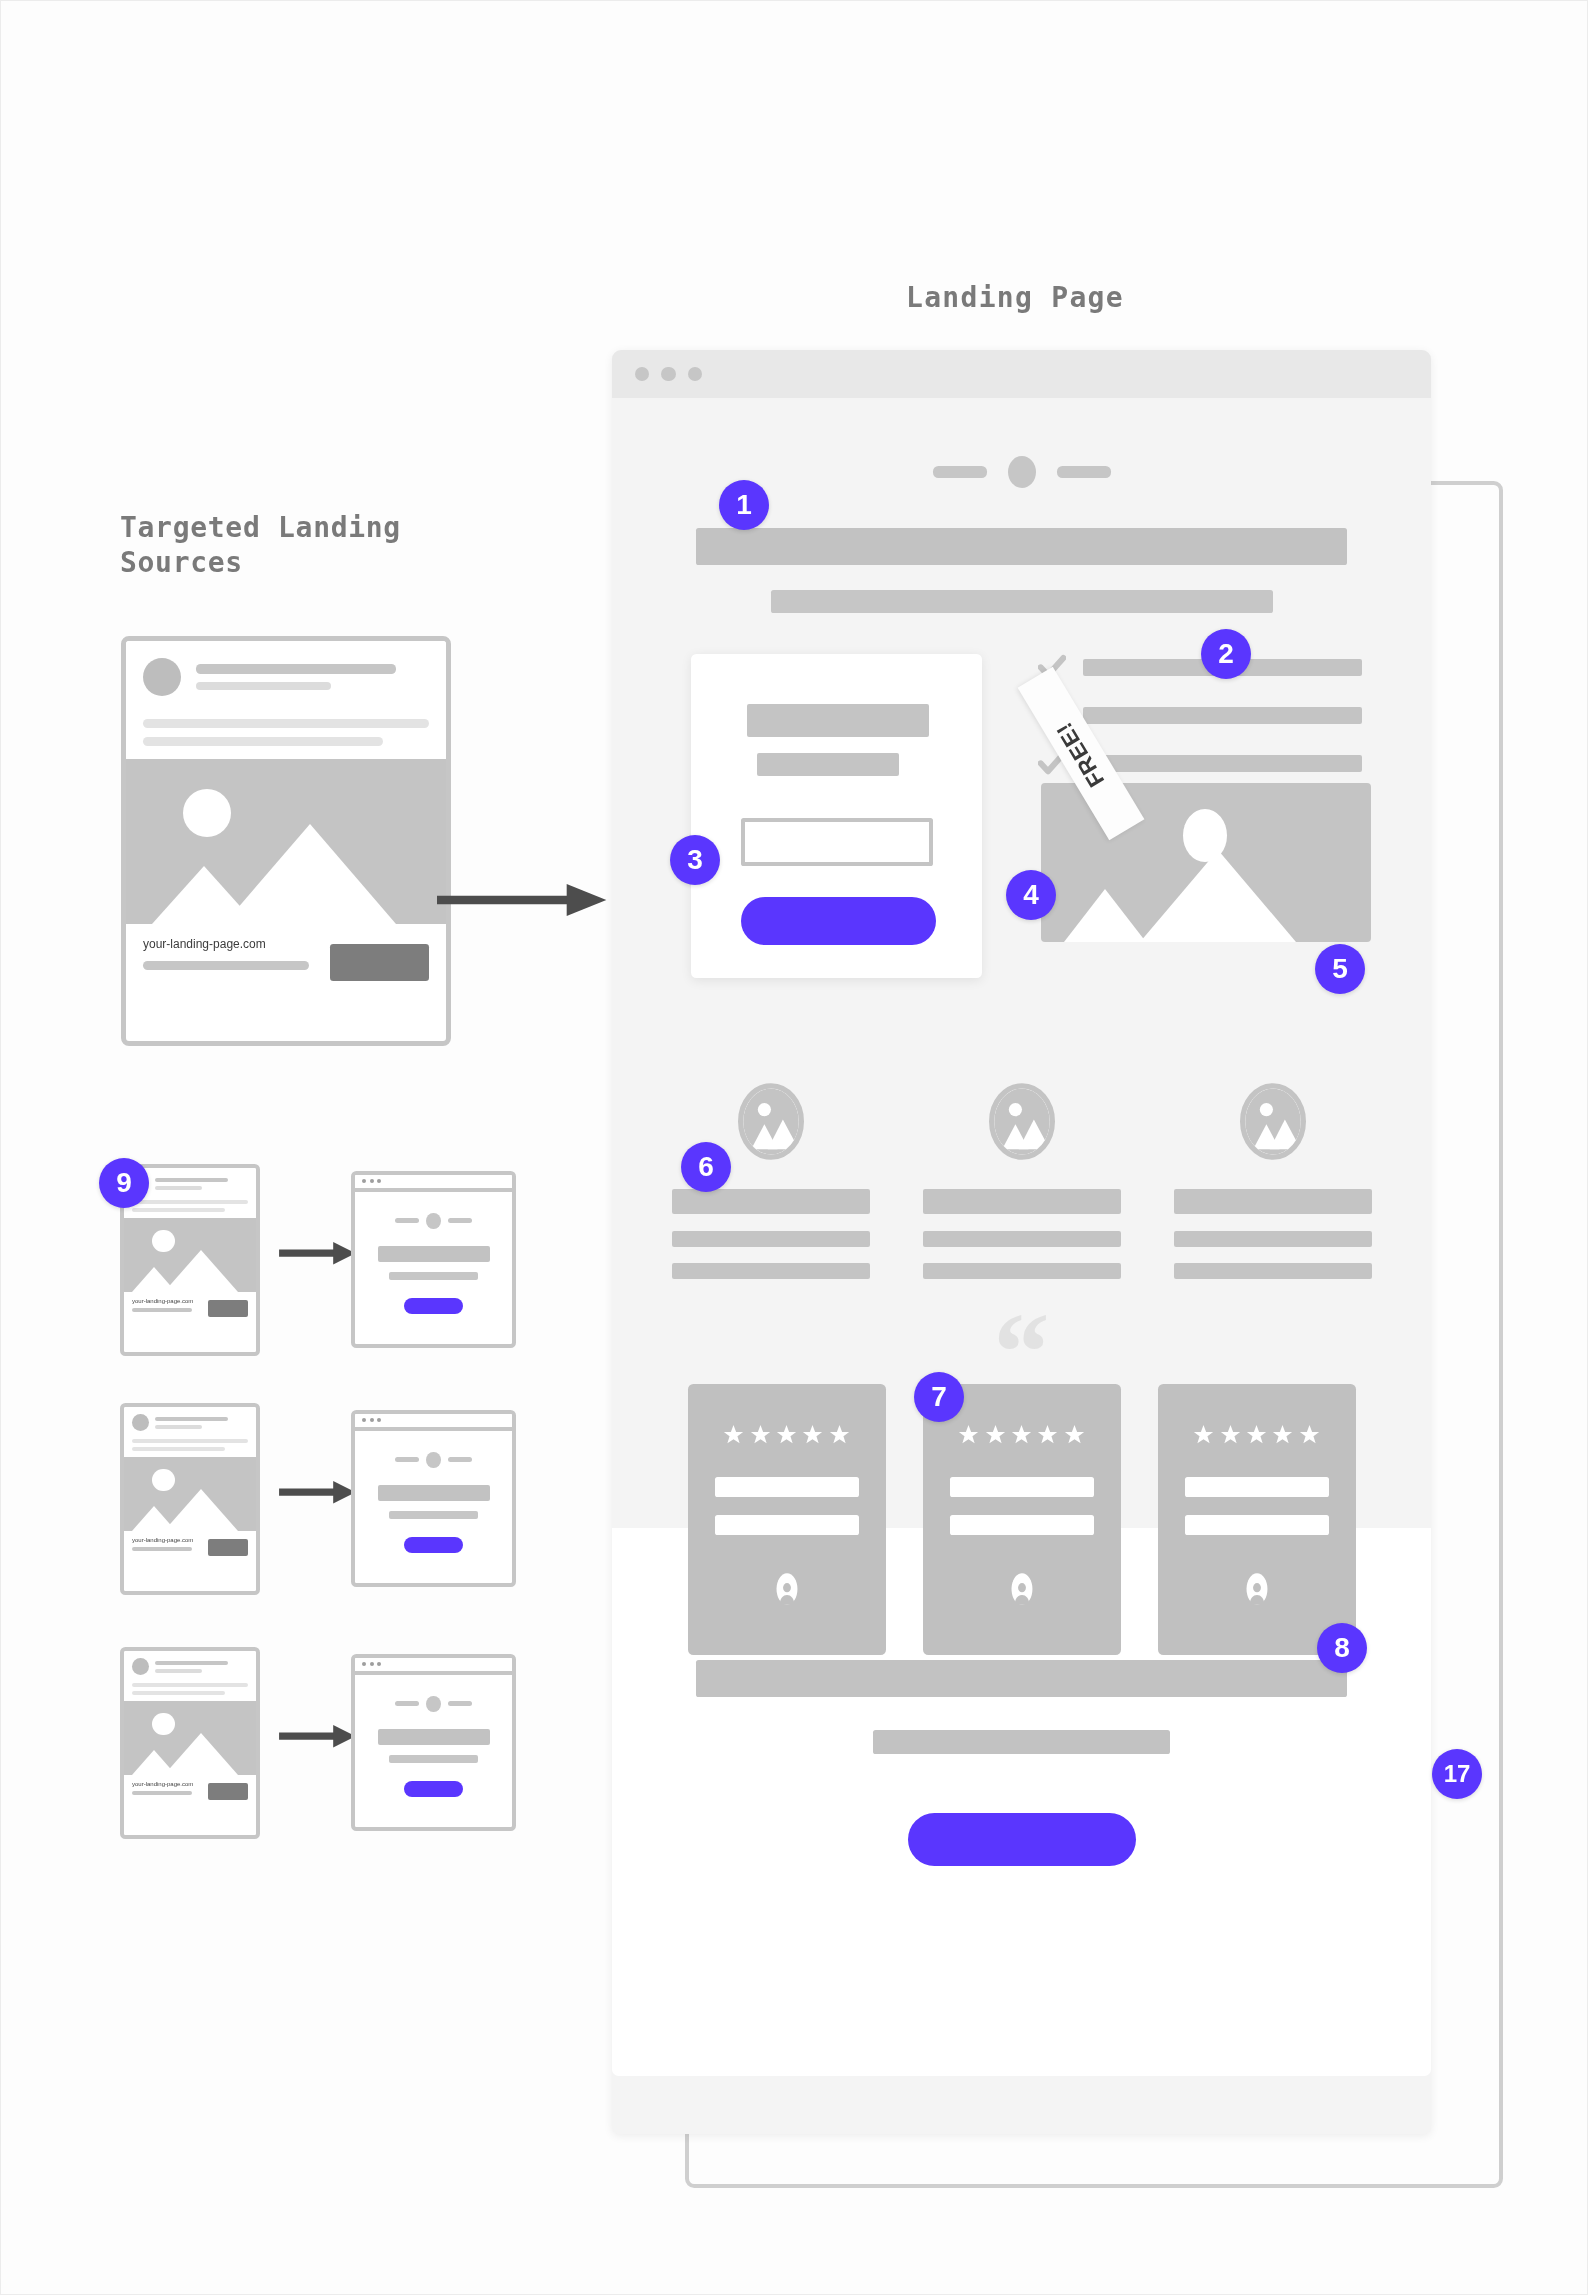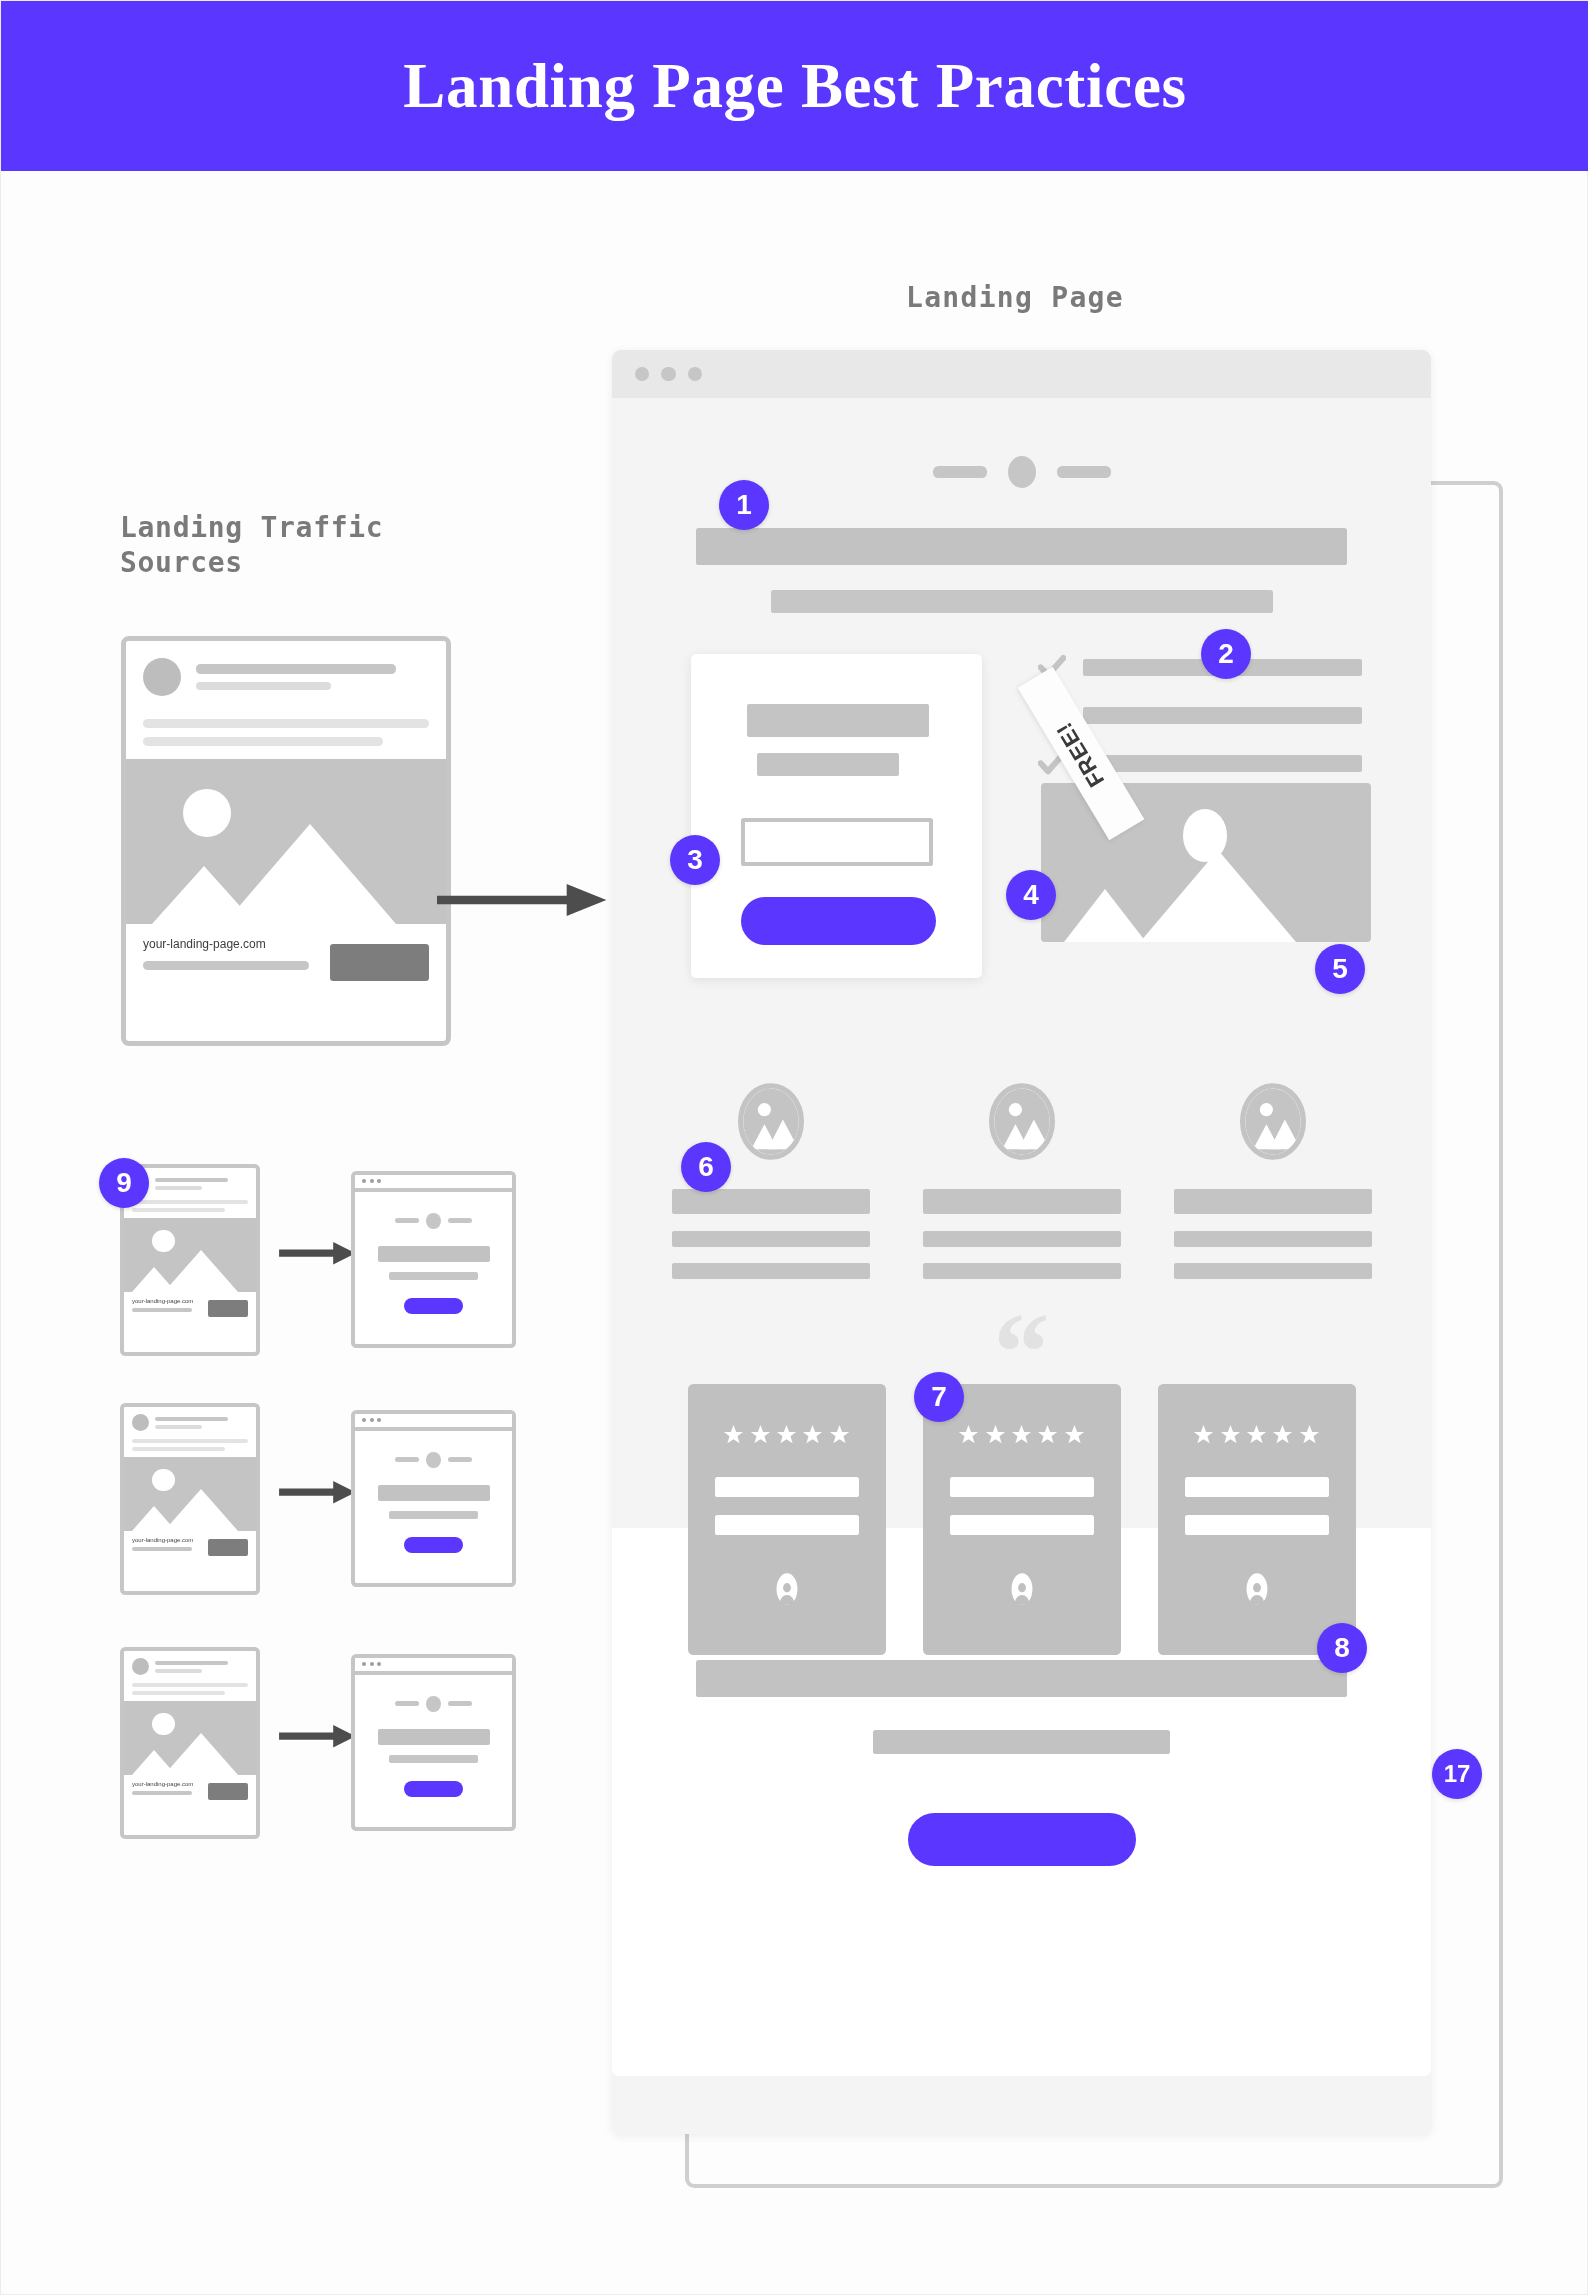--- a/index.html
+++ b/index.html
@@ -276,25 +276,22 @@
   .mlp-logo { width: 14.5px; height: 16px; border-radius: 50%; background: #c6c6c6; }
   .mlp-head { margin: 17px auto 0 auto; width: 112px; height: 16px; background: #c2c2c2; border-radius: 2px; }
   .mlp-sub { margin: 10.6px auto 0 auto; width: 89px; height: 8px; background: #c6c6c6; border-radius: 2px; }
   .mlp-btn { margin: 18px auto 0 auto; width: 59px; height: 16px; background: #5a36fe; border-radius: 8px; }
 </style>
 </head>
 <body>
 
 <div class="page">
 
-  <div class="header">
-    <div class="header-title">Landing Page Best Practices</div>
-  </div>
-
-  <div class="lbl-traffic label-mono">Landing Traffic Sources</div>
+
+  <div class="lbl-traffic label-mono">Targeted Landing Sources</div>
   <div class="lbl-landing label-mono">Landing Page</div>
 
   <div class="outline-rect"></div>
 
   <div class="ad-card">
     <div class="ad-head">
       <div class="ad-head-row">
         <div class="ad-avatar"></div>
         <div class="ad-head-lines">
           <div class="ad-hl1"></div>

